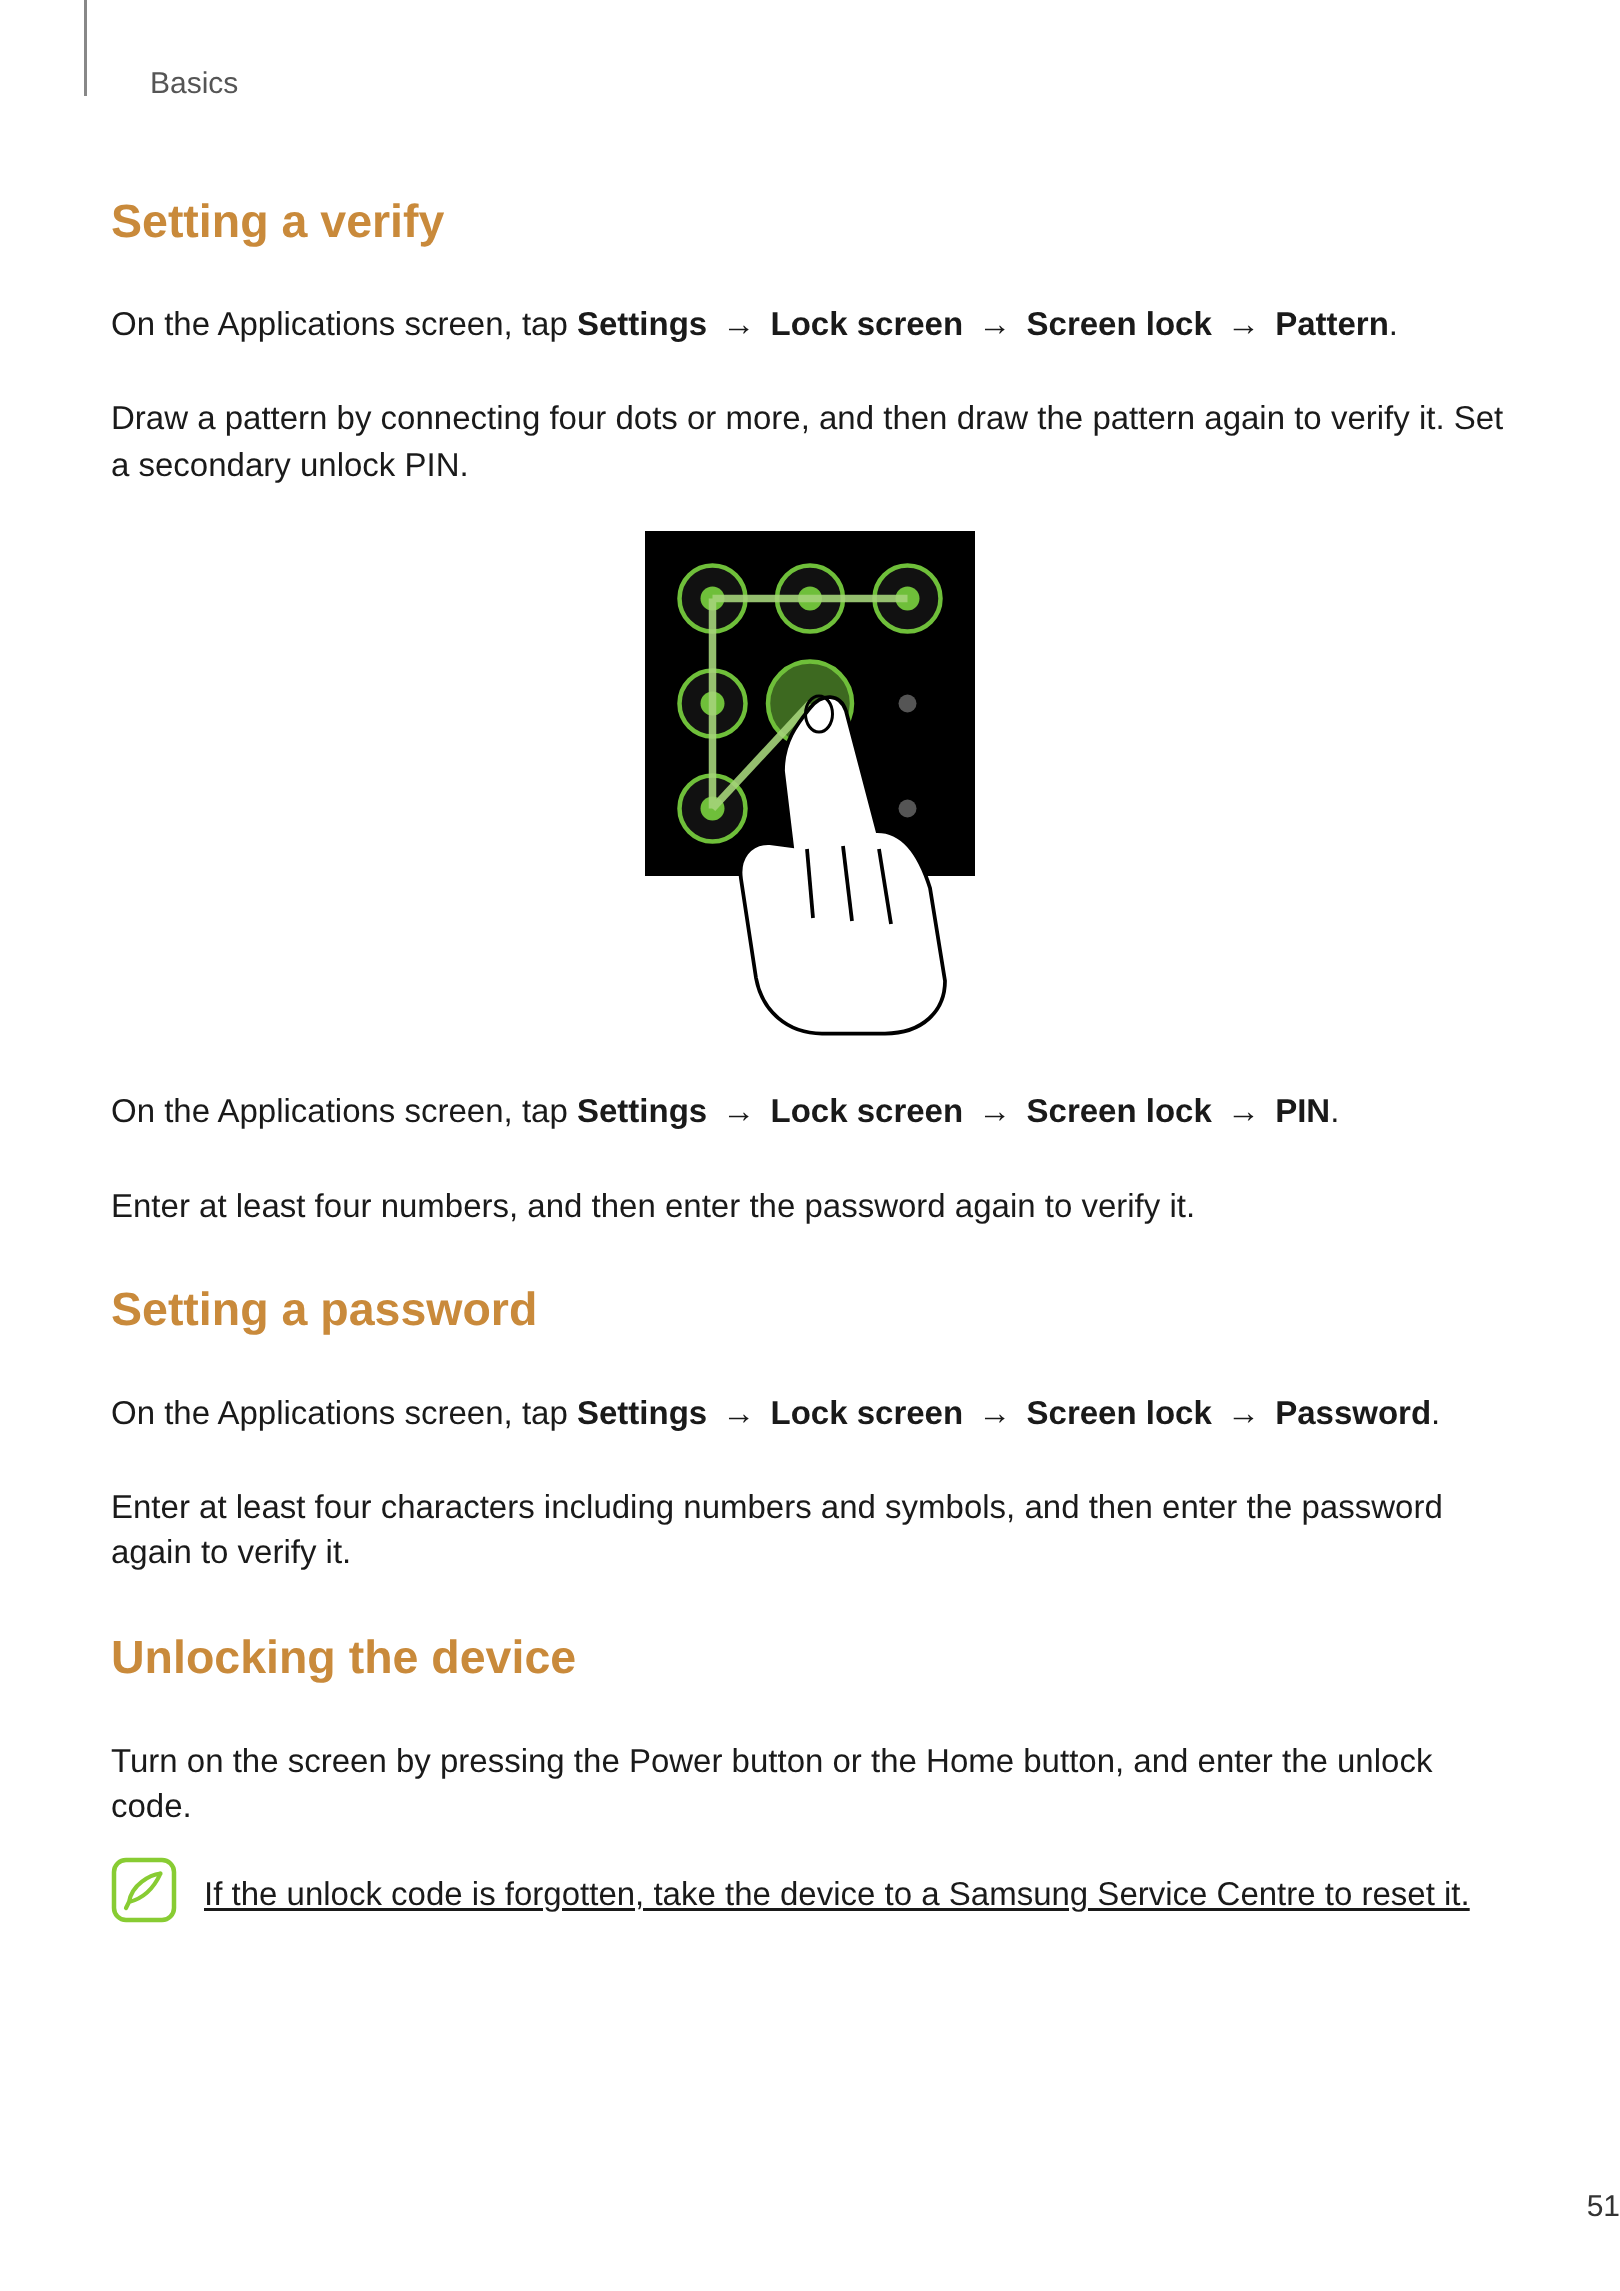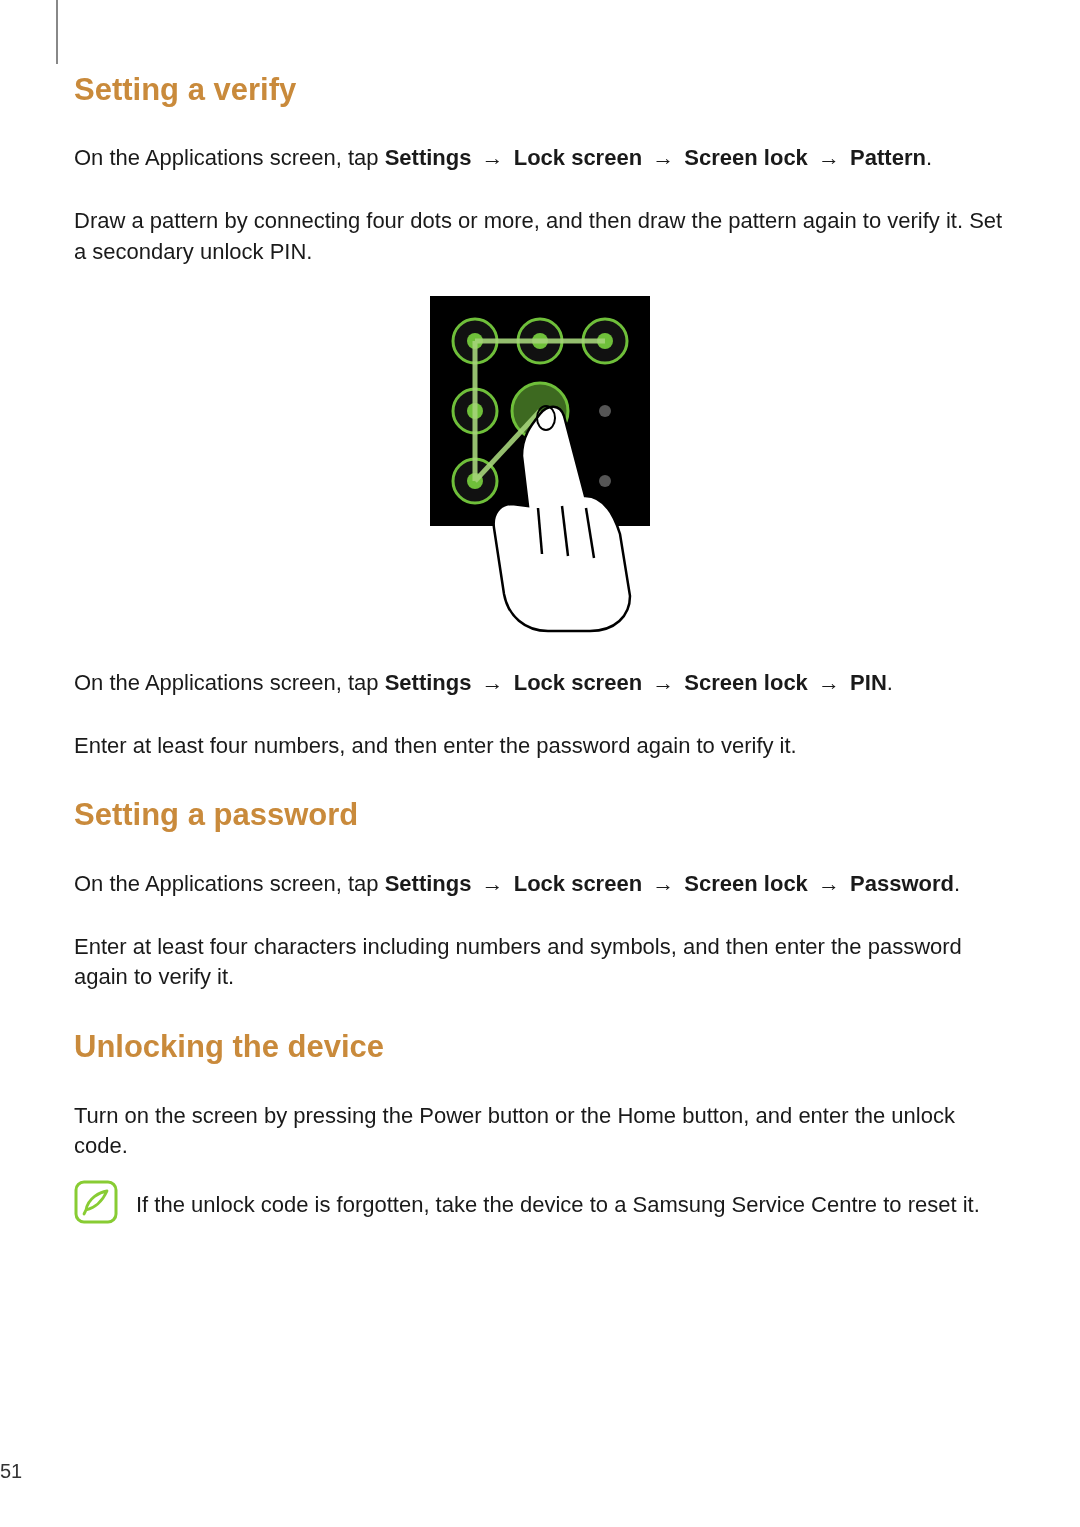--- a/index.html
+++ b/index.html
@@ -48,41 +48,43 @@
       display: flex;
       justify-content: center;
       margin: 28px 0 12px 0;
     }
     .note-row {
       display: flex;
       align-items: flex-start;
       gap: 18px;
       margin-top: 22px;
       margin-bottom: 40px;
+      text-decoration: underline;
     }
     .note-icon {
       flex: 0 0 auto;
       margin-top: -4px;
     }
     .note-text { flex: 1; padding-top: 6px; }
     .pagenum {
       position: absolute;
       bottom: 42px;
       left: 0; right: 0;
-      text-align: left;
+      text-align: right;
       font-size: 20px;
       color: #333;
     }
   </style>
 </head>
 <body>
 
 <div class="header-rule"></div>
 
 <div class="page">
+  <div class="breadcrumb">Basics</div>
 
   <h2>Setting a verify</h2>
   <p>
     <span>On the Applications screen, tap </span>
     <span class="bold">Settings</span>
     <span class="arrow">→</span>
     <span class="bold">Lock screen</span>
     <span class="arrow">→</span>
     <span class="bold">Screen lock</span>
     <span class="arrow">→</span>

